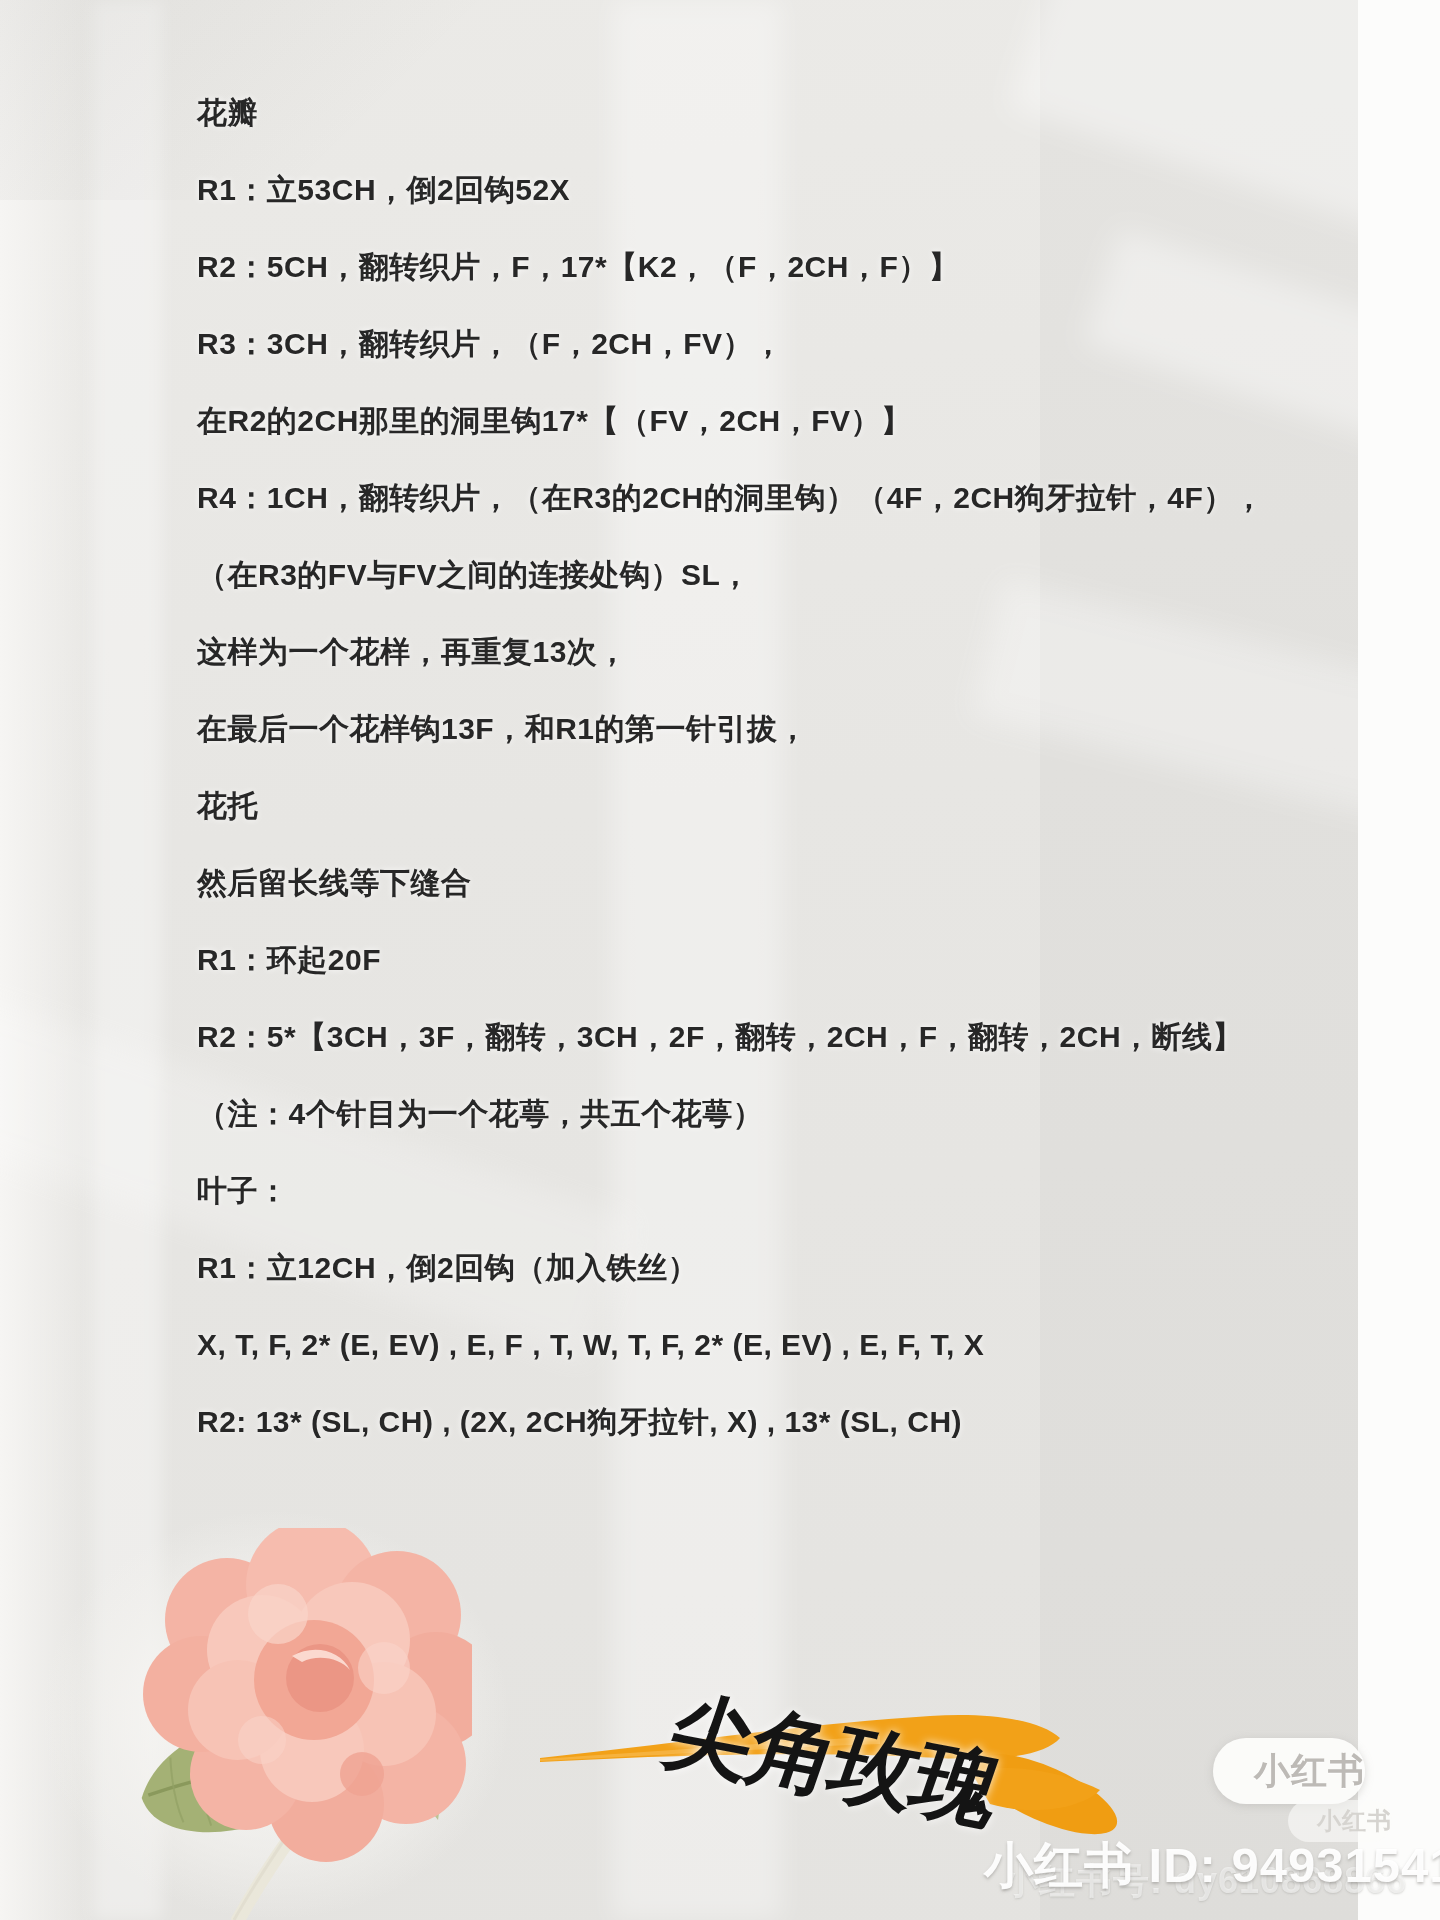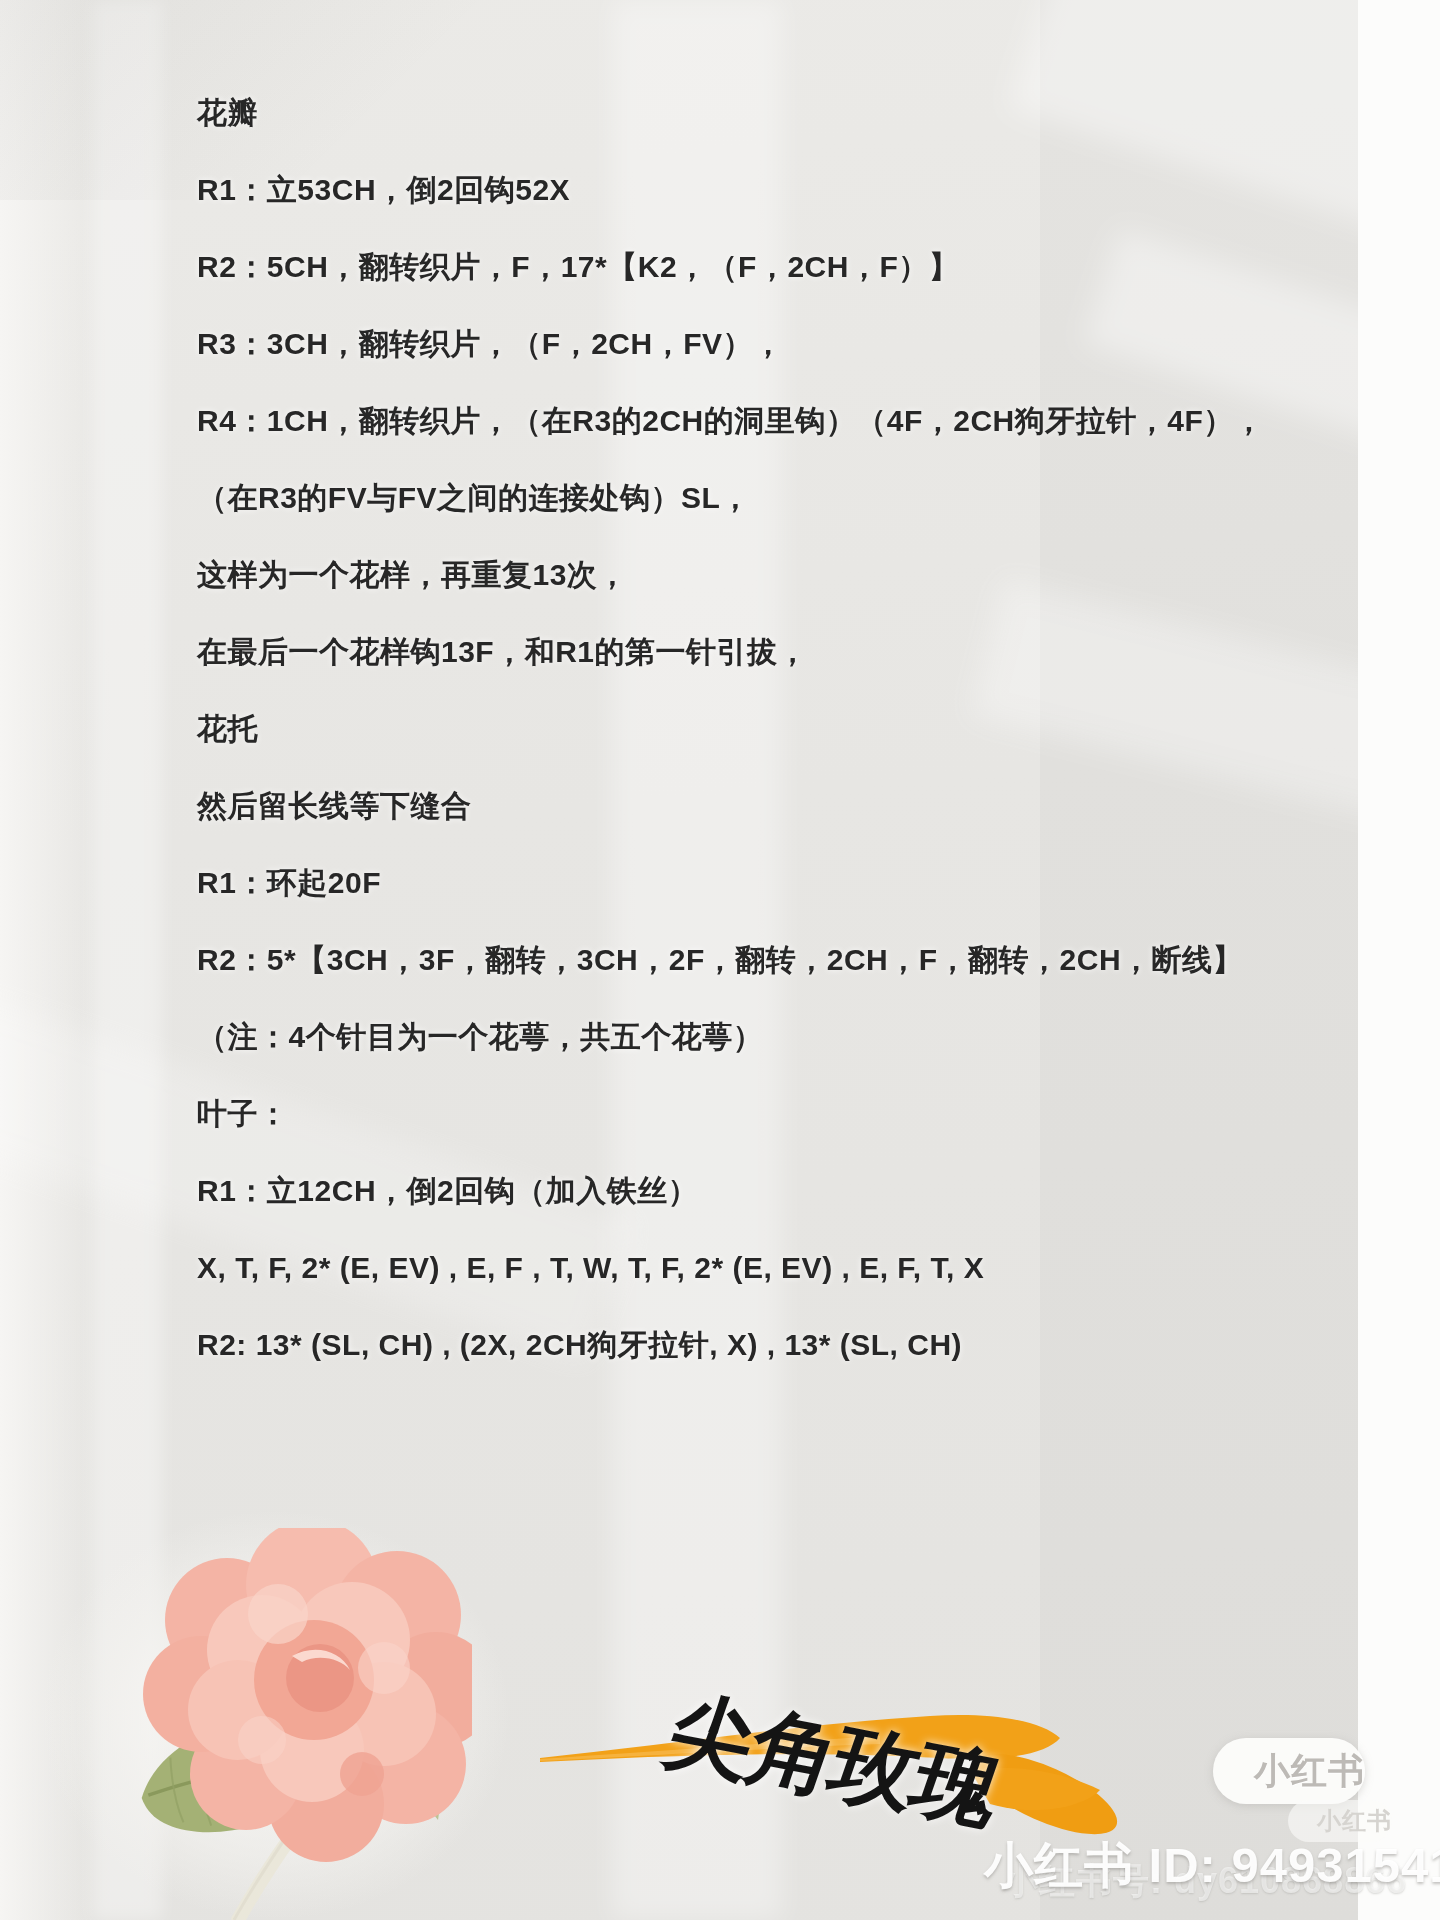--- a/index.html
+++ b/index.html
@@ -125,20 +125,21 @@
         <circle cx="300" cy="246" r="22" fill="#efa392" opacity="0.8"></circle>
       </g>
     </svg>
   </div>
 
   <main class="pattern">
     <div class="line">花瓣</div>
     <div class="line">R1：立53CH，倒2回钩52X</div>
     <div class="line">R2：5CH，翻转织片，F，17*【K2，（F，2CH，F）】</div>
     <div class="line">R3：3CH，翻转织片，（F，2CH，FV），</div>
+    <div class="line">在R2的2CH那里的洞里钩17*【（FV，2CH，FV）】</div>
     <div class="line">R4：1CH，翻转织片，（在R3的2CH的洞里钩）（4F，2CH狗牙拉针，4F），</div>
     <div class="line">（在R3的FV与FV之间的连接处钩）SL，</div>
     <div class="line">这样为一个花样，再重复13次，</div>
     <div class="line">在最后一个花样钩13F，和R1的第一针引拔，</div>
     <div class="line">花托</div>
     <div class="line">然后留长线等下缝合</div>
     <div class="line">R1：环起20F</div>
     <div class="line">R2：5*【3CH，3F，翻转，3CH，2F，翻转，2CH，F，翻转，2CH，断线】</div>
     <div class="line">（注：4个针目为一个花萼，共五个花萼）</div>
     <div class="line">叶子：</div>

